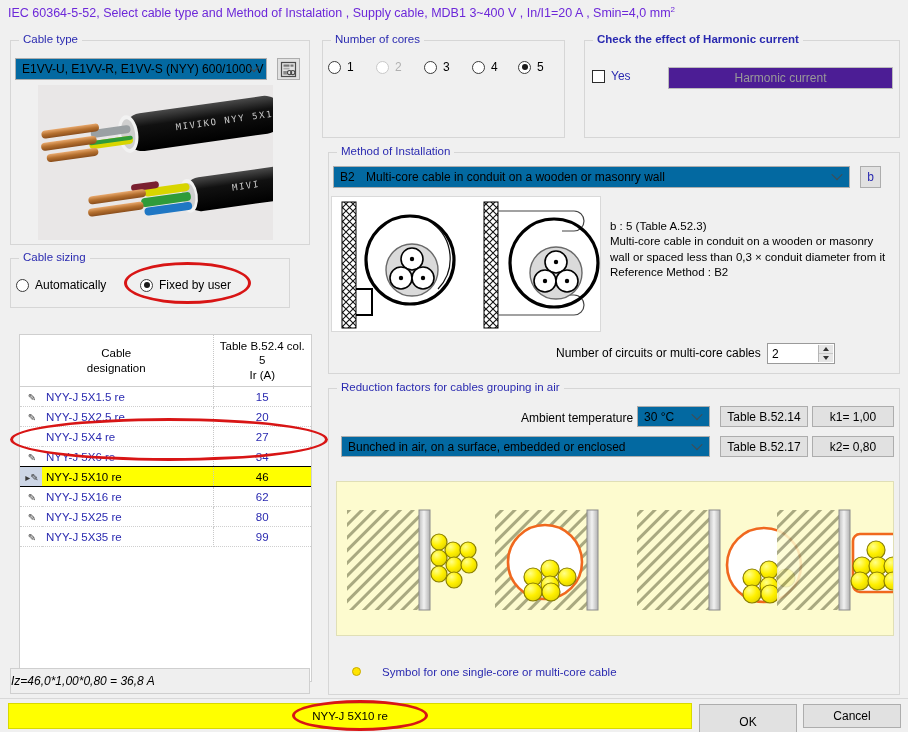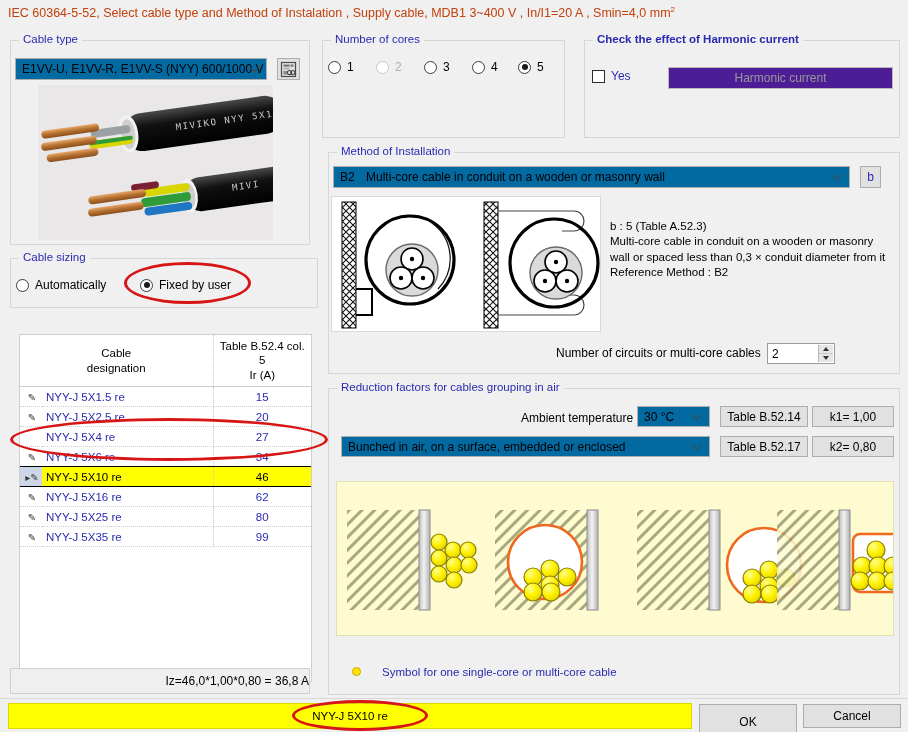--- a/index.html
+++ b/index.html
@@ -8,21 +8,21 @@
     width:908px; height:732px;
     background:#f0f0f0;
     font-family:"Liberation Sans", sans-serif;
     font-size:12px;
     color:#000;
     position:relative;
     overflow:hidden;
   }
   .title-line {
     position:absolute; left:8px; top:5px;
-    font-size:12.5px; color:#c2410c; white-space:nowrap;
+    font-size:12.5px; color:#6d28d9; white-space:nowrap;
   }
   .title-line sup { font-size:8px; vertical-align:super; }
 
   
   .group {
     position:absolute;
     border:1px solid #d6d6d6;
     background:transparent;
   }
   .group > .gtitle {
@@ -128,22 +128,22 @@
                 border-right:none; padding-left:4px;}
   .tbl td.name { border-right:1px dotted #c8c8c8; padding-left:4px; }
   .tbl td.ir { text-align:center; width:98px; }
   .tbl tr.sel td { background:#ffff00; color:#000;
                    border-top:1px solid #000; border-bottom:1px solid #000; }
   .tbl tr.sel td.pen { background:#cdd6e6; }
   .penicon { font-size:10px; color:#3a3a3a; }
 
   .izbox {
     position:absolute; background:#efefef; border:1px solid #cfcfcf;
-    display:flex; align-items:center; justify-content:flex-end;
-    font-size:12px; color:#000;
+    display:flex; align-items:center; justify-content:flex-start;
+    font-size:12px; color:#000;font-style:italic;
   }
 
   
   .diagpanel {
     position:absolute; background:#fff; border:1px solid #d9d9d9; overflow:hidden;
   }
   .descbox {
     position:absolute; font-size:11.5px; color:#000; line-height:1.33;
     white-space:normal;
   }
@@ -352,21 +352,21 @@
 <div class="labeltext" style="left:556px; top:346px;">Number of circuits or multi-core cables</div>
 
 <div class="spin" style="left:767px; top:343px; width:68px; height:21px;">
   <span class="val">2</span>
   <span class="spinbtns">
     <span class="sb up"></span>
     <span class="sb down"></span>
   </span>
 </div>
 
-<div class="group" style="left:10px; top:258px; width:308px; height:50px;">
+<div class="group" style="left:10px; top:258px; width:280px; height:50px;">
   <span class="gtitle">Cable sizing</span>
 </div>
 
 <div class="radio" style="left:16px; top:278px;">
   <span class="dot"></span>
   <span class="lbl">Automatically</span>
 </div>
 <div class="radio checked" style="left:140px; top:278px;">
   <span class="dot"></span>
   <span class="lbl">Fixed by user</span>

